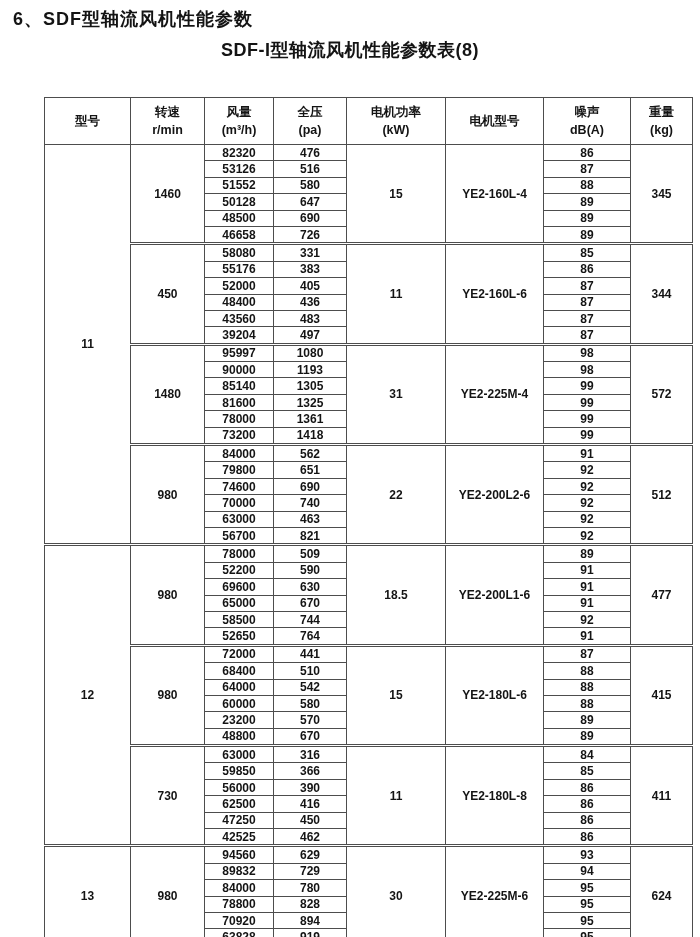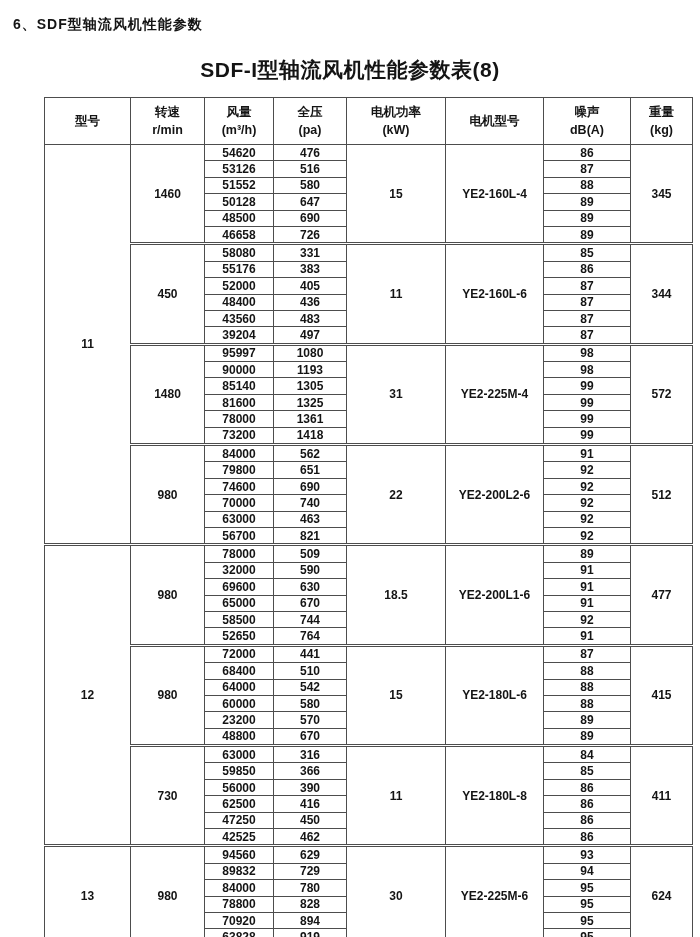--- a/index.html
+++ b/index.html
@@ -6,26 +6,26 @@
   body {
     width:700px; height:937px;
     background:#ffffff;
     font-family:"Liberation Sans", sans-serif;
     font-weight:bold;
     color:#141414;
     position:relative;
     overflow:hidden;
   }
   .page-title {
-    position:absolute; left:13px; top:16px;
-    font-size:14px; letter-spacing:1px;
+    position:absolute; left:13px; top:7px;
+    font-size:18px; letter-spacing:1px;
   }
   .page-subtitle {
-    position:absolute; top:56px; left:0; width:700px;
-    text-align:center; font-size:21px; letter-spacing:0.5px;
+    position:absolute; top:38px; left:0; width:700px;
+    text-align:center; font-size:18px; letter-spacing:0.5px;
   }
   table.perf {
     position:absolute; left:44px; top:97px;
     width:648px;
     border-collapse:collapse;
     table-layout:fixed;
   }
   .perf th, .perf td {
     border:1px solid #4d4d4d;
     text-align:center;
@@ -89,21 +89,21 @@
       <th>
           <span>重量</span>
           <span>(kg)</span>
         </th>
     </tr>
   </thead>
   <tbody>
       <tr>
         <td rowspan="24">11</td>
         <td rowspan="6">1460</td>
-        <td>54620</td>
+        <td>82320</td>
         <td>476</td>
         <td rowspan="6">15</td>
         <td rowspan="6">YE2-160L-4</td>
         <td>86</td>
         <td rowspan="6">345</td>
       </tr>
       <tr>
         <td>53126</td>
         <td>516</td>
         <td>87</td>
@@ -234,21 +234,21 @@
         <td rowspan="18">12</td>
         <td rowspan="6">980</td>
         <td>78000</td>
         <td>509</td>
         <td rowspan="6">18.5</td>
         <td rowspan="6">YE2-200L1-6</td>
         <td>89</td>
         <td rowspan="6">477</td>
       </tr>
       <tr>
-        <td>32000</td>
+        <td>52200</td>
         <td>590</td>
         <td>91</td>
       </tr>
       <tr>
         <td>69600</td>
         <td>630</td>
         <td>91</td>
       </tr>
       <tr>
         <td>65000</td>

